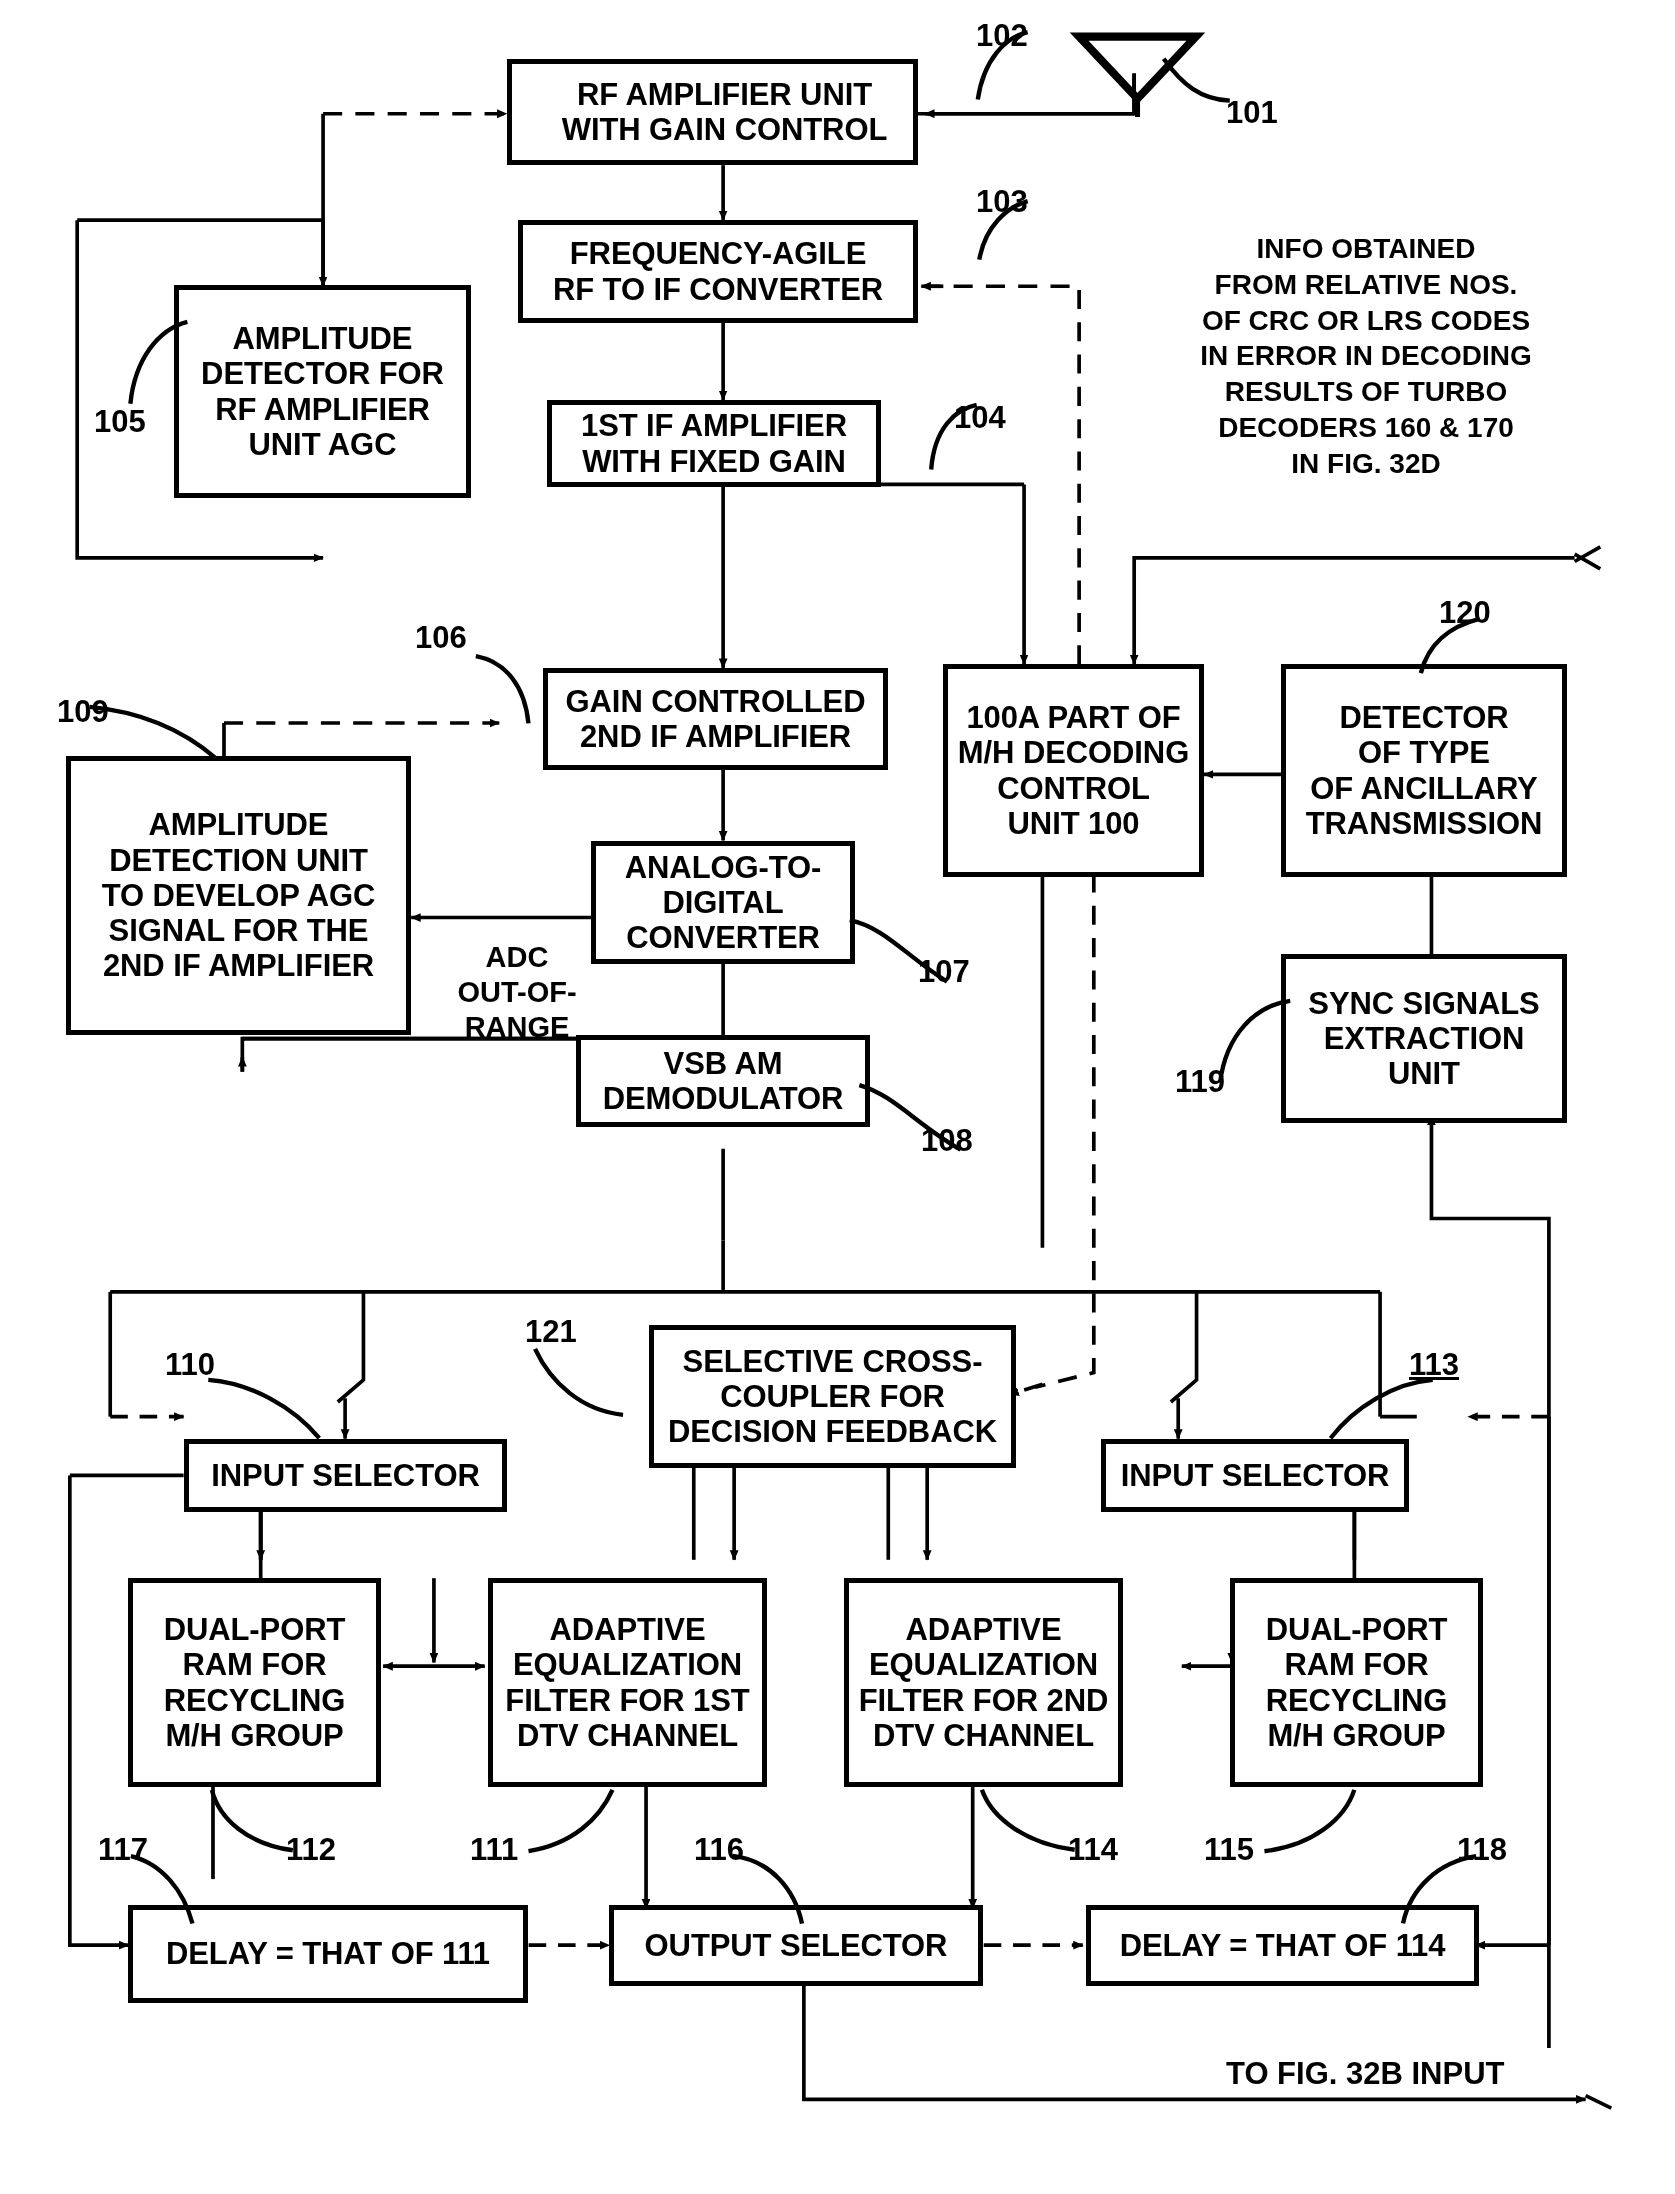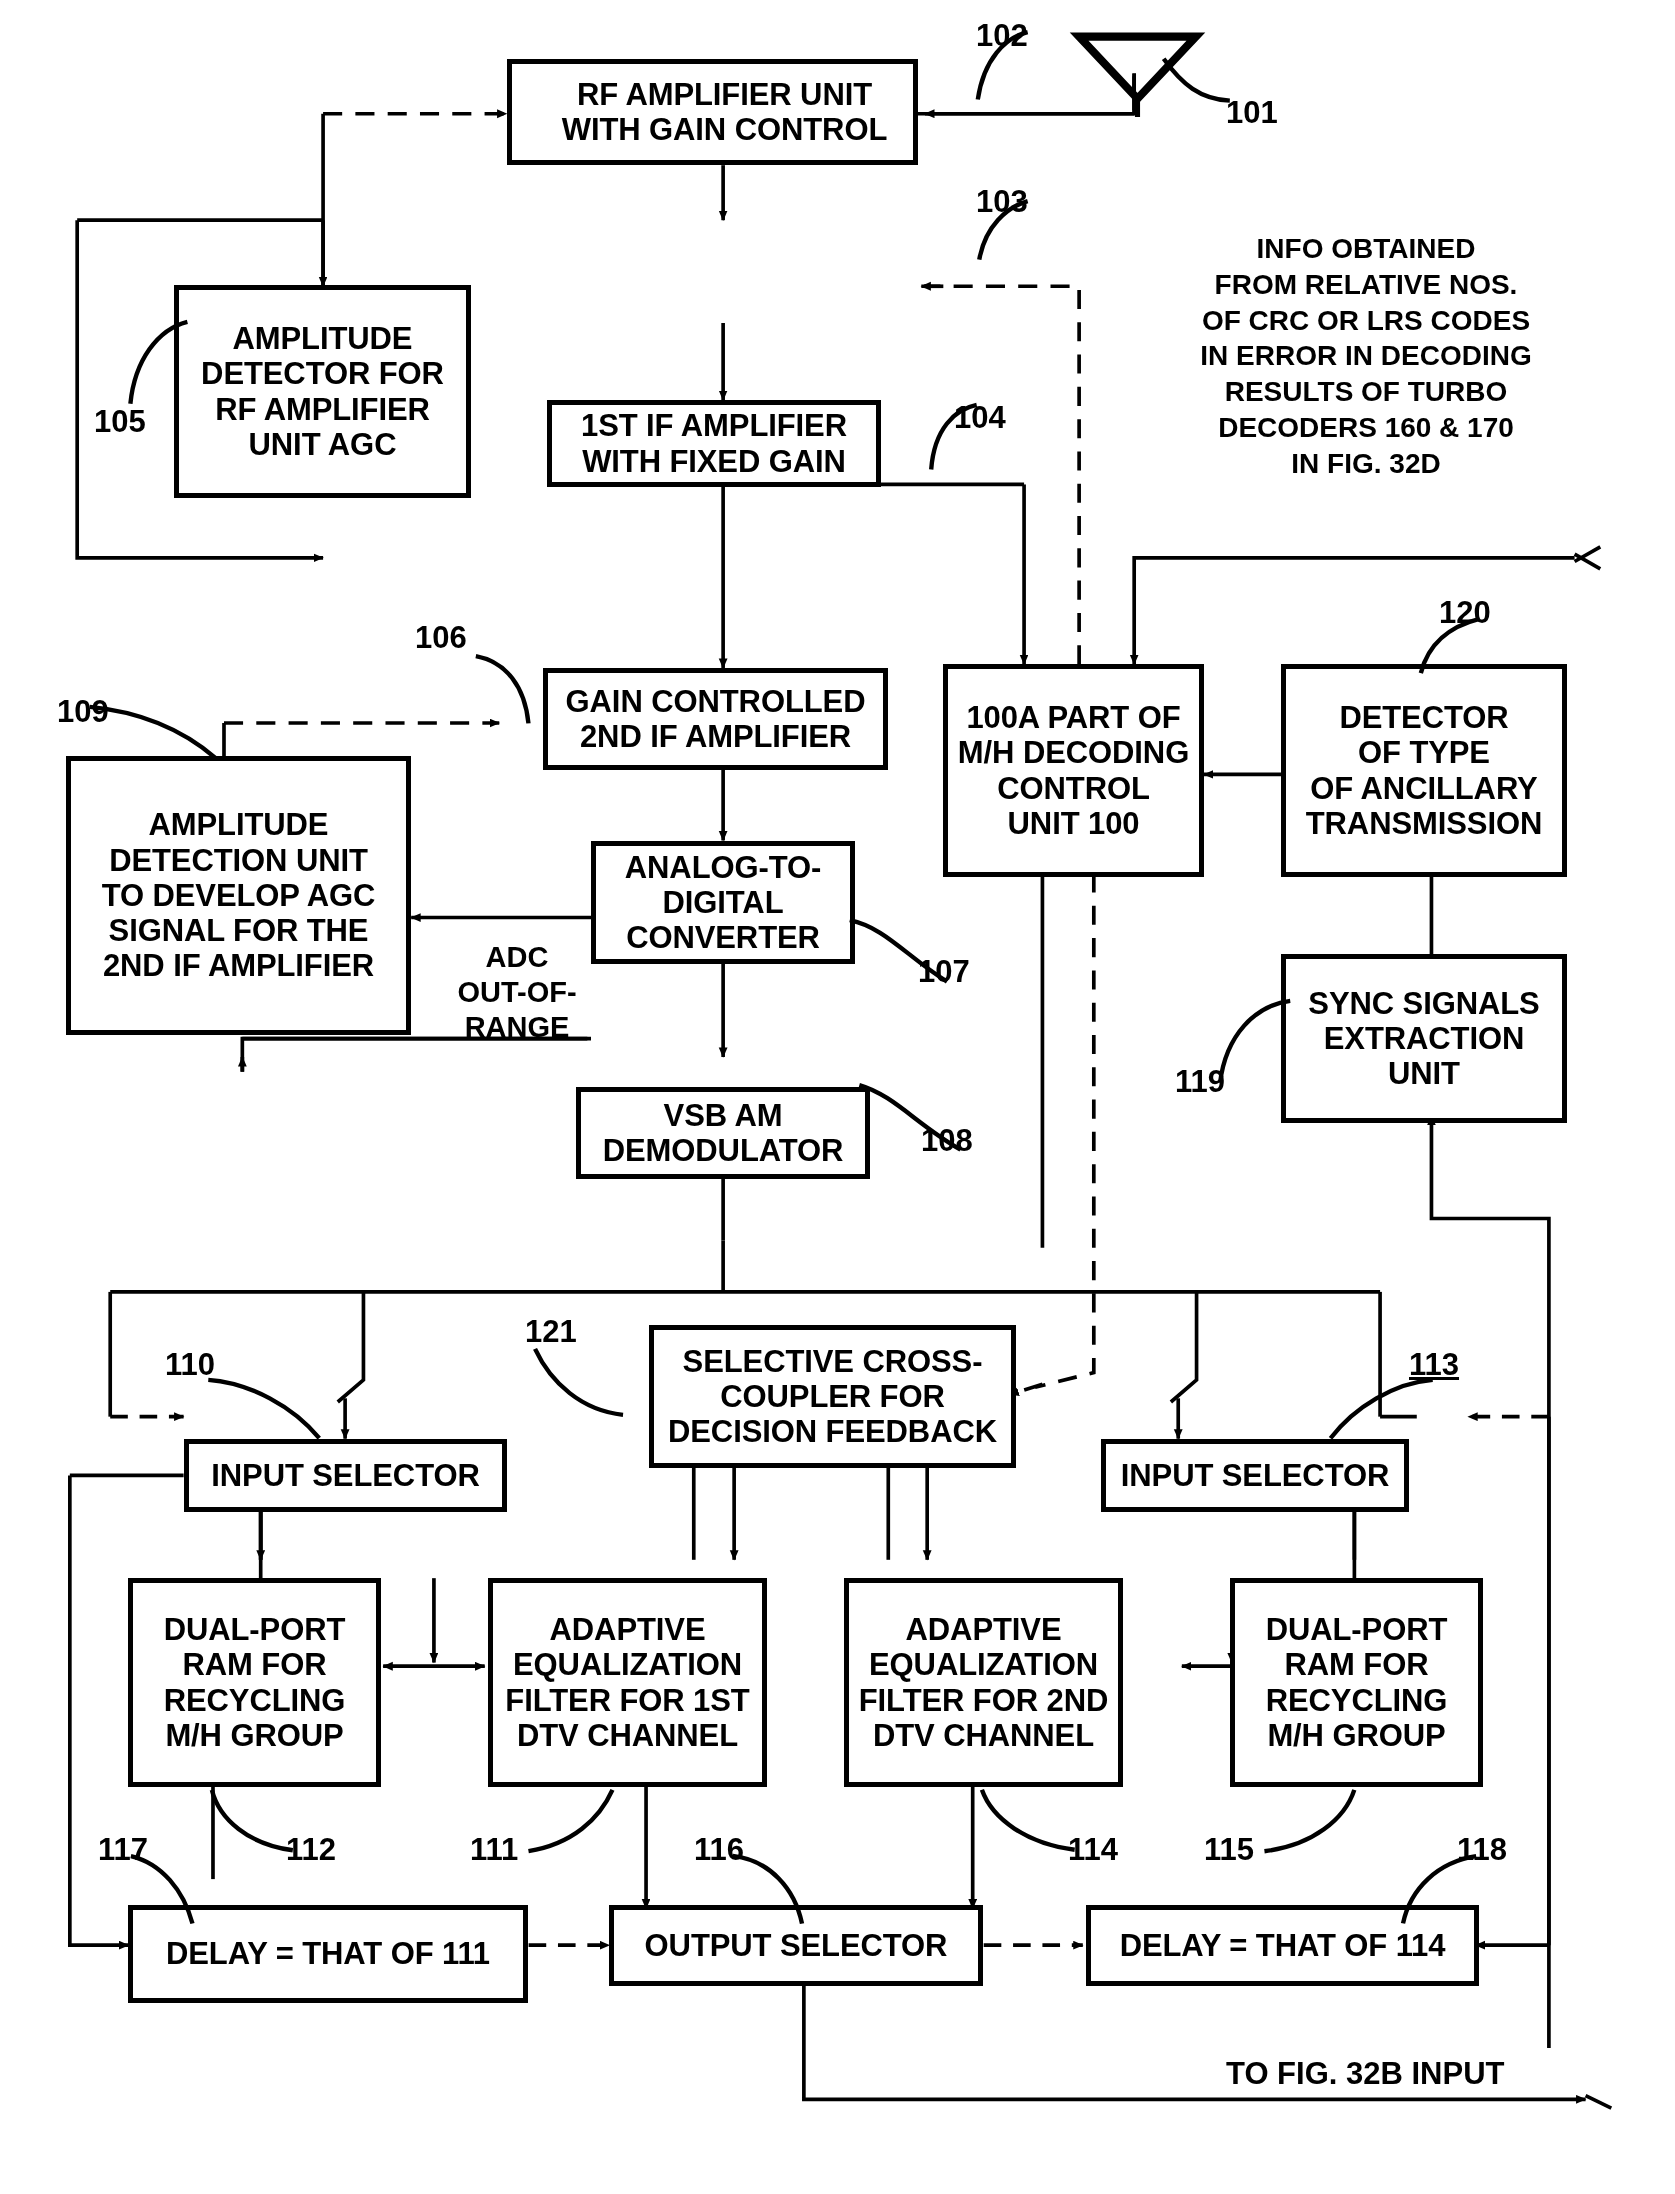--- a/index.html
+++ b/index.html
@@ -156,20 +156,24 @@
 
   <div class="box f42" style="left:507px;top:59px;width:411px;height:106px;padding-left:24px;">
     <span style="white-space:pre-line;">RF  AMPLIFIER UNIT
 WITH GAIN CONTROL</span>
   </div>
   <svg style="position:absolute;left:903px;top:26px;width:132px;height:81px;z-index:6;" viewBox="0 0 180 110" xmlns="http://www.w3.org/2000/svg">
     <path d="M170,8 C140,15 110,45 102,100" fill="none" stroke="#000" stroke-width="6"></path>
   </svg>
   <div class="ref f42" style="left:976px;top:18.4px;">102</div>
 
+  <div class="box f42" style="left:518px;top:220px;width:400px;height:103px;">
+    <span style="white-space:pre-line;">FREQUENCY-AGILE
+RF TO IF CONVERTER</span>
+  </div>
   <svg style="position:absolute;left:903px;top:195px;width:132px;height:70px;z-index:6;" viewBox="0 0 180 95" xmlns="http://www.w3.org/2000/svg">
     <path d="M170,8 C142,16 112,42 104,88" fill="none" stroke="#000" stroke-width="6"></path>
   </svg>
   <div class="ref f42" style="left:976px;top:184px;">103</div>
 
   <div class="box f42" style="left:547px;top:400px;width:334px;height:87px;">
     <span style="white-space:pre-line;">1ST IF AMPLIFIER
 WITH FIXED GAIN</span>
   </div>
   <svg style="position:absolute;left:874px;top:396px;width:110px;height:81px;z-index:6;" viewBox="0 0 150 110" xmlns="http://www.w3.org/2000/svg">
@@ -216,21 +220,21 @@
   </div>
   <svg style="position:absolute;left:841px;top:914px;width:117px;height:81px;z-index:6;" viewBox="0 0 160 110" xmlns="http://www.w3.org/2000/svg">
     <path d="M12,8 C60,18 90,58 145,92" fill="none" stroke="#000" stroke-width="6"></path>
   </svg>
   <div class="ref f42" style="left:918px;top:954px;">107</div>
 
   <div class="lbl f40" style="left:440px;top:940px;width:154px;white-space:pre-line;">ADC
 OUT-OF-
 RANGE</div>
 
-  <div class="box f42" style="left:576px;top:1087px;width:294px;height:92px;">
+  <div class="box f42" style="left:576px;top:1035px;width:294px;height:92px;">
     <span style="white-space:pre-line;">VSB AM
 DEMODULATOR</span>
   </div>
   <svg style="position:absolute;left:852px;top:1079px;width:121px;height:81px;z-index:6;" viewBox="0 0 165 110" xmlns="http://www.w3.org/2000/svg">
     <path d="M10,8 C58,22 88,62 148,96" fill="none" stroke="#000" stroke-width="6"></path>
   </svg>
   <div class="ref f42" style="left:921px;top:1123px;">108</div>
 
   <div class="box f42" style="left:943px;top:664px;width:261px;height:213px;">
     <span style="white-space:pre-line;">100A PART OF

